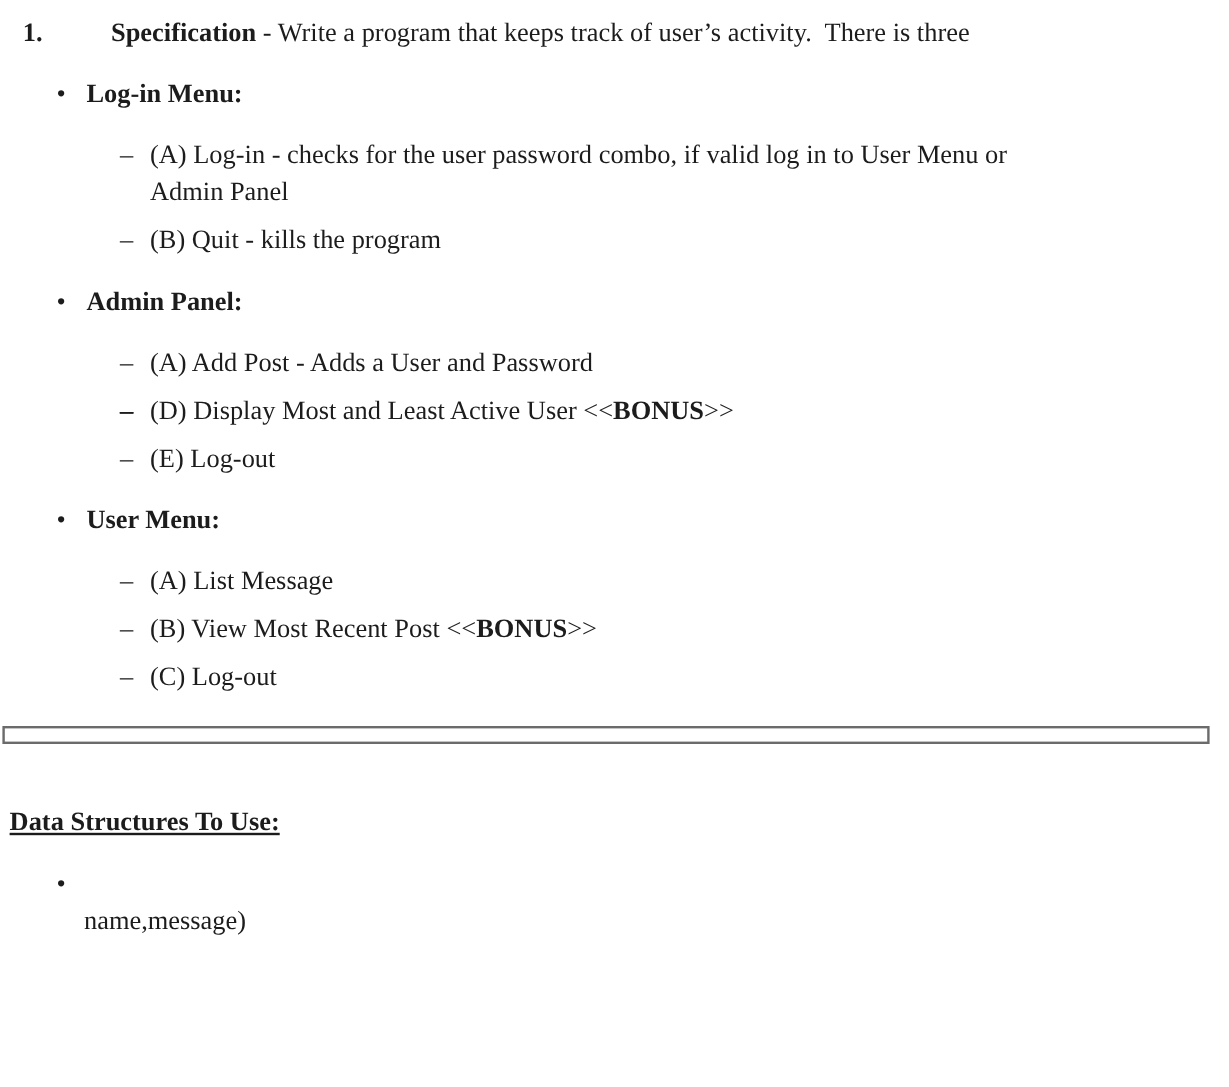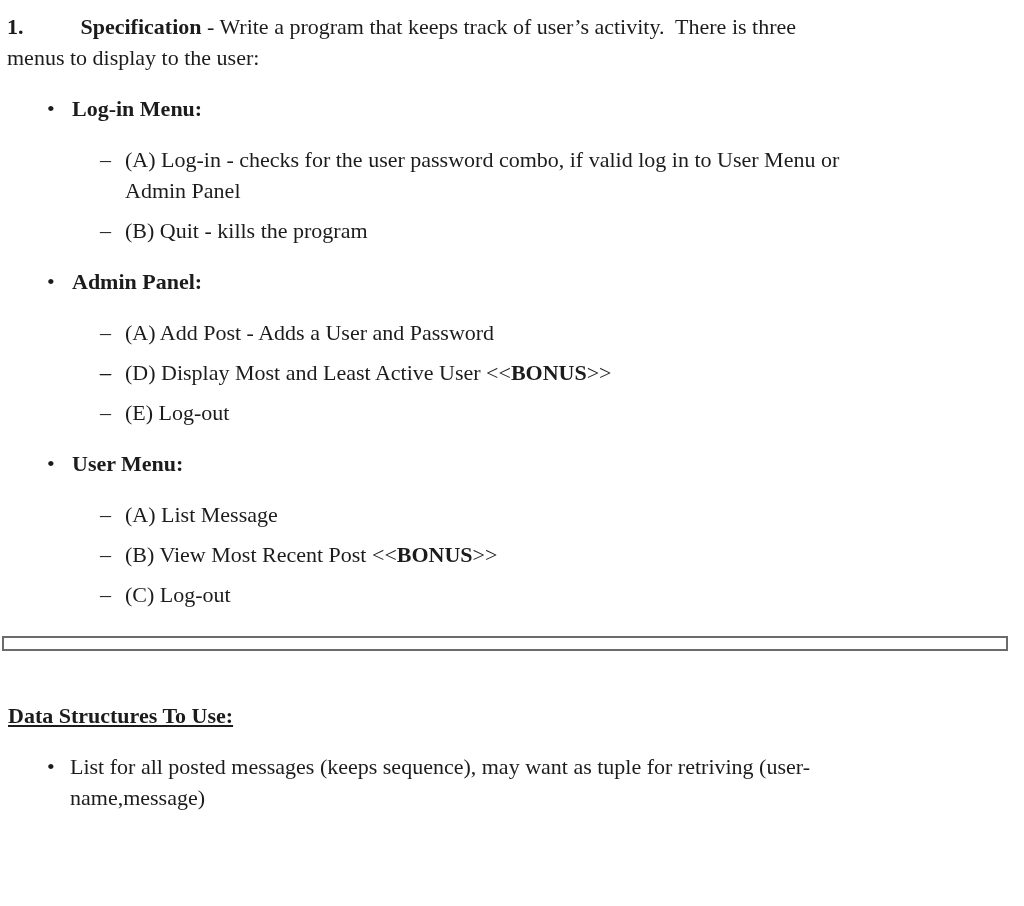--- a/index.html
+++ b/index.html
@@ -13,21 +13,21 @@
     overflow: hidden;
     color: #1c1c1c;
     font-family: "Liberation Serif", "DejaVu Serif", serif;
     font-size: 22px;
     line-height: 31px;
   }
   .bold { font-weight: bold; }
   .prewrap { white-space: pre-wrap; }
 
   .intro {
-    margin: 11px 10px 0 7px;
+    margin: 11px 10px 0 19px;
   }
   .spacer {
     display: inline-block;
     width: 57px;
   }
 
   ul {
     list-style: none;
     margin: 0;
     padding: 0;
@@ -78,21 +78,21 @@
     position: absolute;
     left: 47px;
     top: 0;
   }
 </style>
 </head>
 <body>
 
 <div>
 
-  <p class="intro"><span class="bold">1.</span><span class="spacer"></span><span class="bold">Specification</span><span class="prewrap"> - Write a program that keeps track of user’s activity.  There is three</span><br><span>menus to display to the user:</span></p>
+  <p class="intro"><span class="bold">1.</span><span class="spacer"></span><span class="bold">Specification</span><span class="prewrap"> - Write a program that keeps track of user’s activity.  There is three</span><br></p>
 
   <ul>
       <li class="menu-section">
         <div class="menu-heading"><span class="bullet">•</span><span>Log-in Menu:</span></div>
         <ul class="sub-list">
           <li class="sub-item"><span class="dash">–</span><span><span>(A) Log-in - checks for the user password combo, if valid log in to User Menu or</span><br><span>Admin Panel</span></span></li>
           <li class="sub-item"><span class="dash">–</span><span><span>(B) Quit - kills the program</span></span></li>
         </ul>
       </li>
       <li class="menu-section">
@@ -113,16 +113,16 @@
           <li class="sub-item"><span class="dash">–</span><span><span>(C) Log-out</span></span></li>
         </ul>
       </li>
     </ul>
 
   <div class="divider-box"></div>
 
   <div class="ds-heading">Data Structures To Use:</div>
 
   <ul>
-      <li class="ds-item"><span class="ds-bullet">•</span><span><span>List for all posted messages (keeps sequence), may want as tuple for retriving (user-</span><br><span>name,message)</span></span></li>
+      <li class="ds-item"><span class="ds-bullet">•</span><span><br><span>name,message)</span></span></li>
     </ul>
 
 </div>
 
 </body></html>

